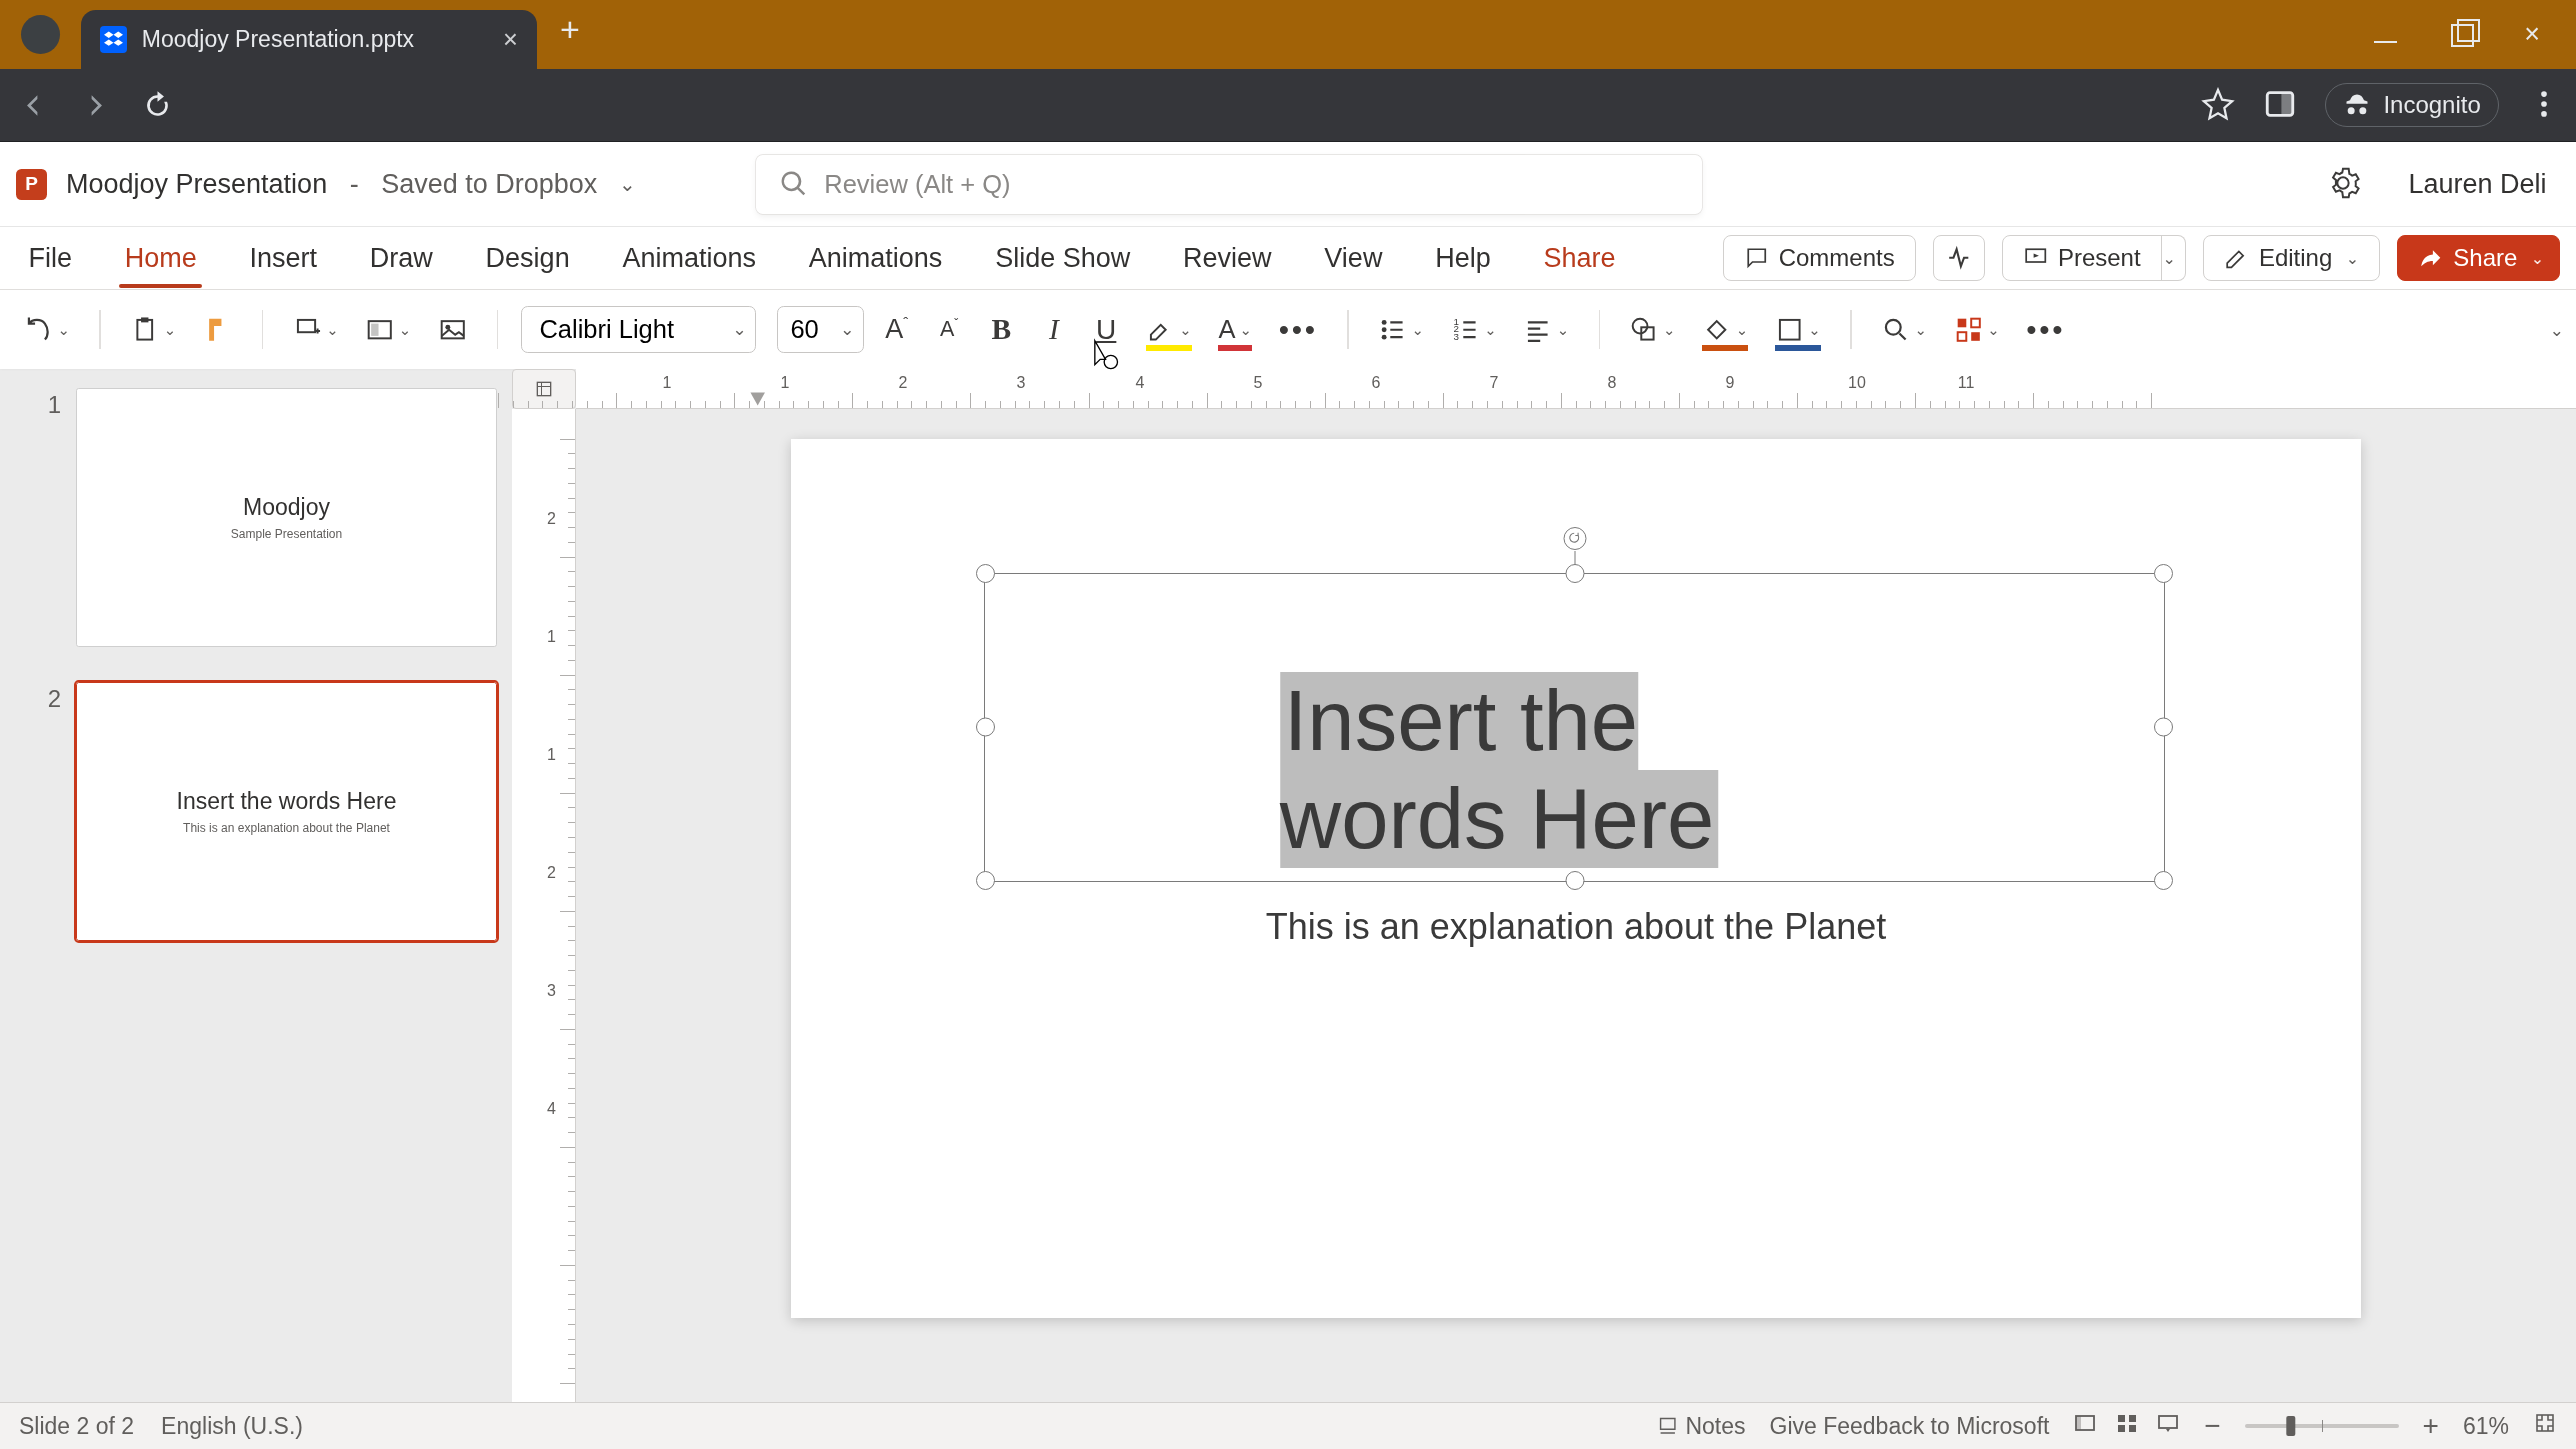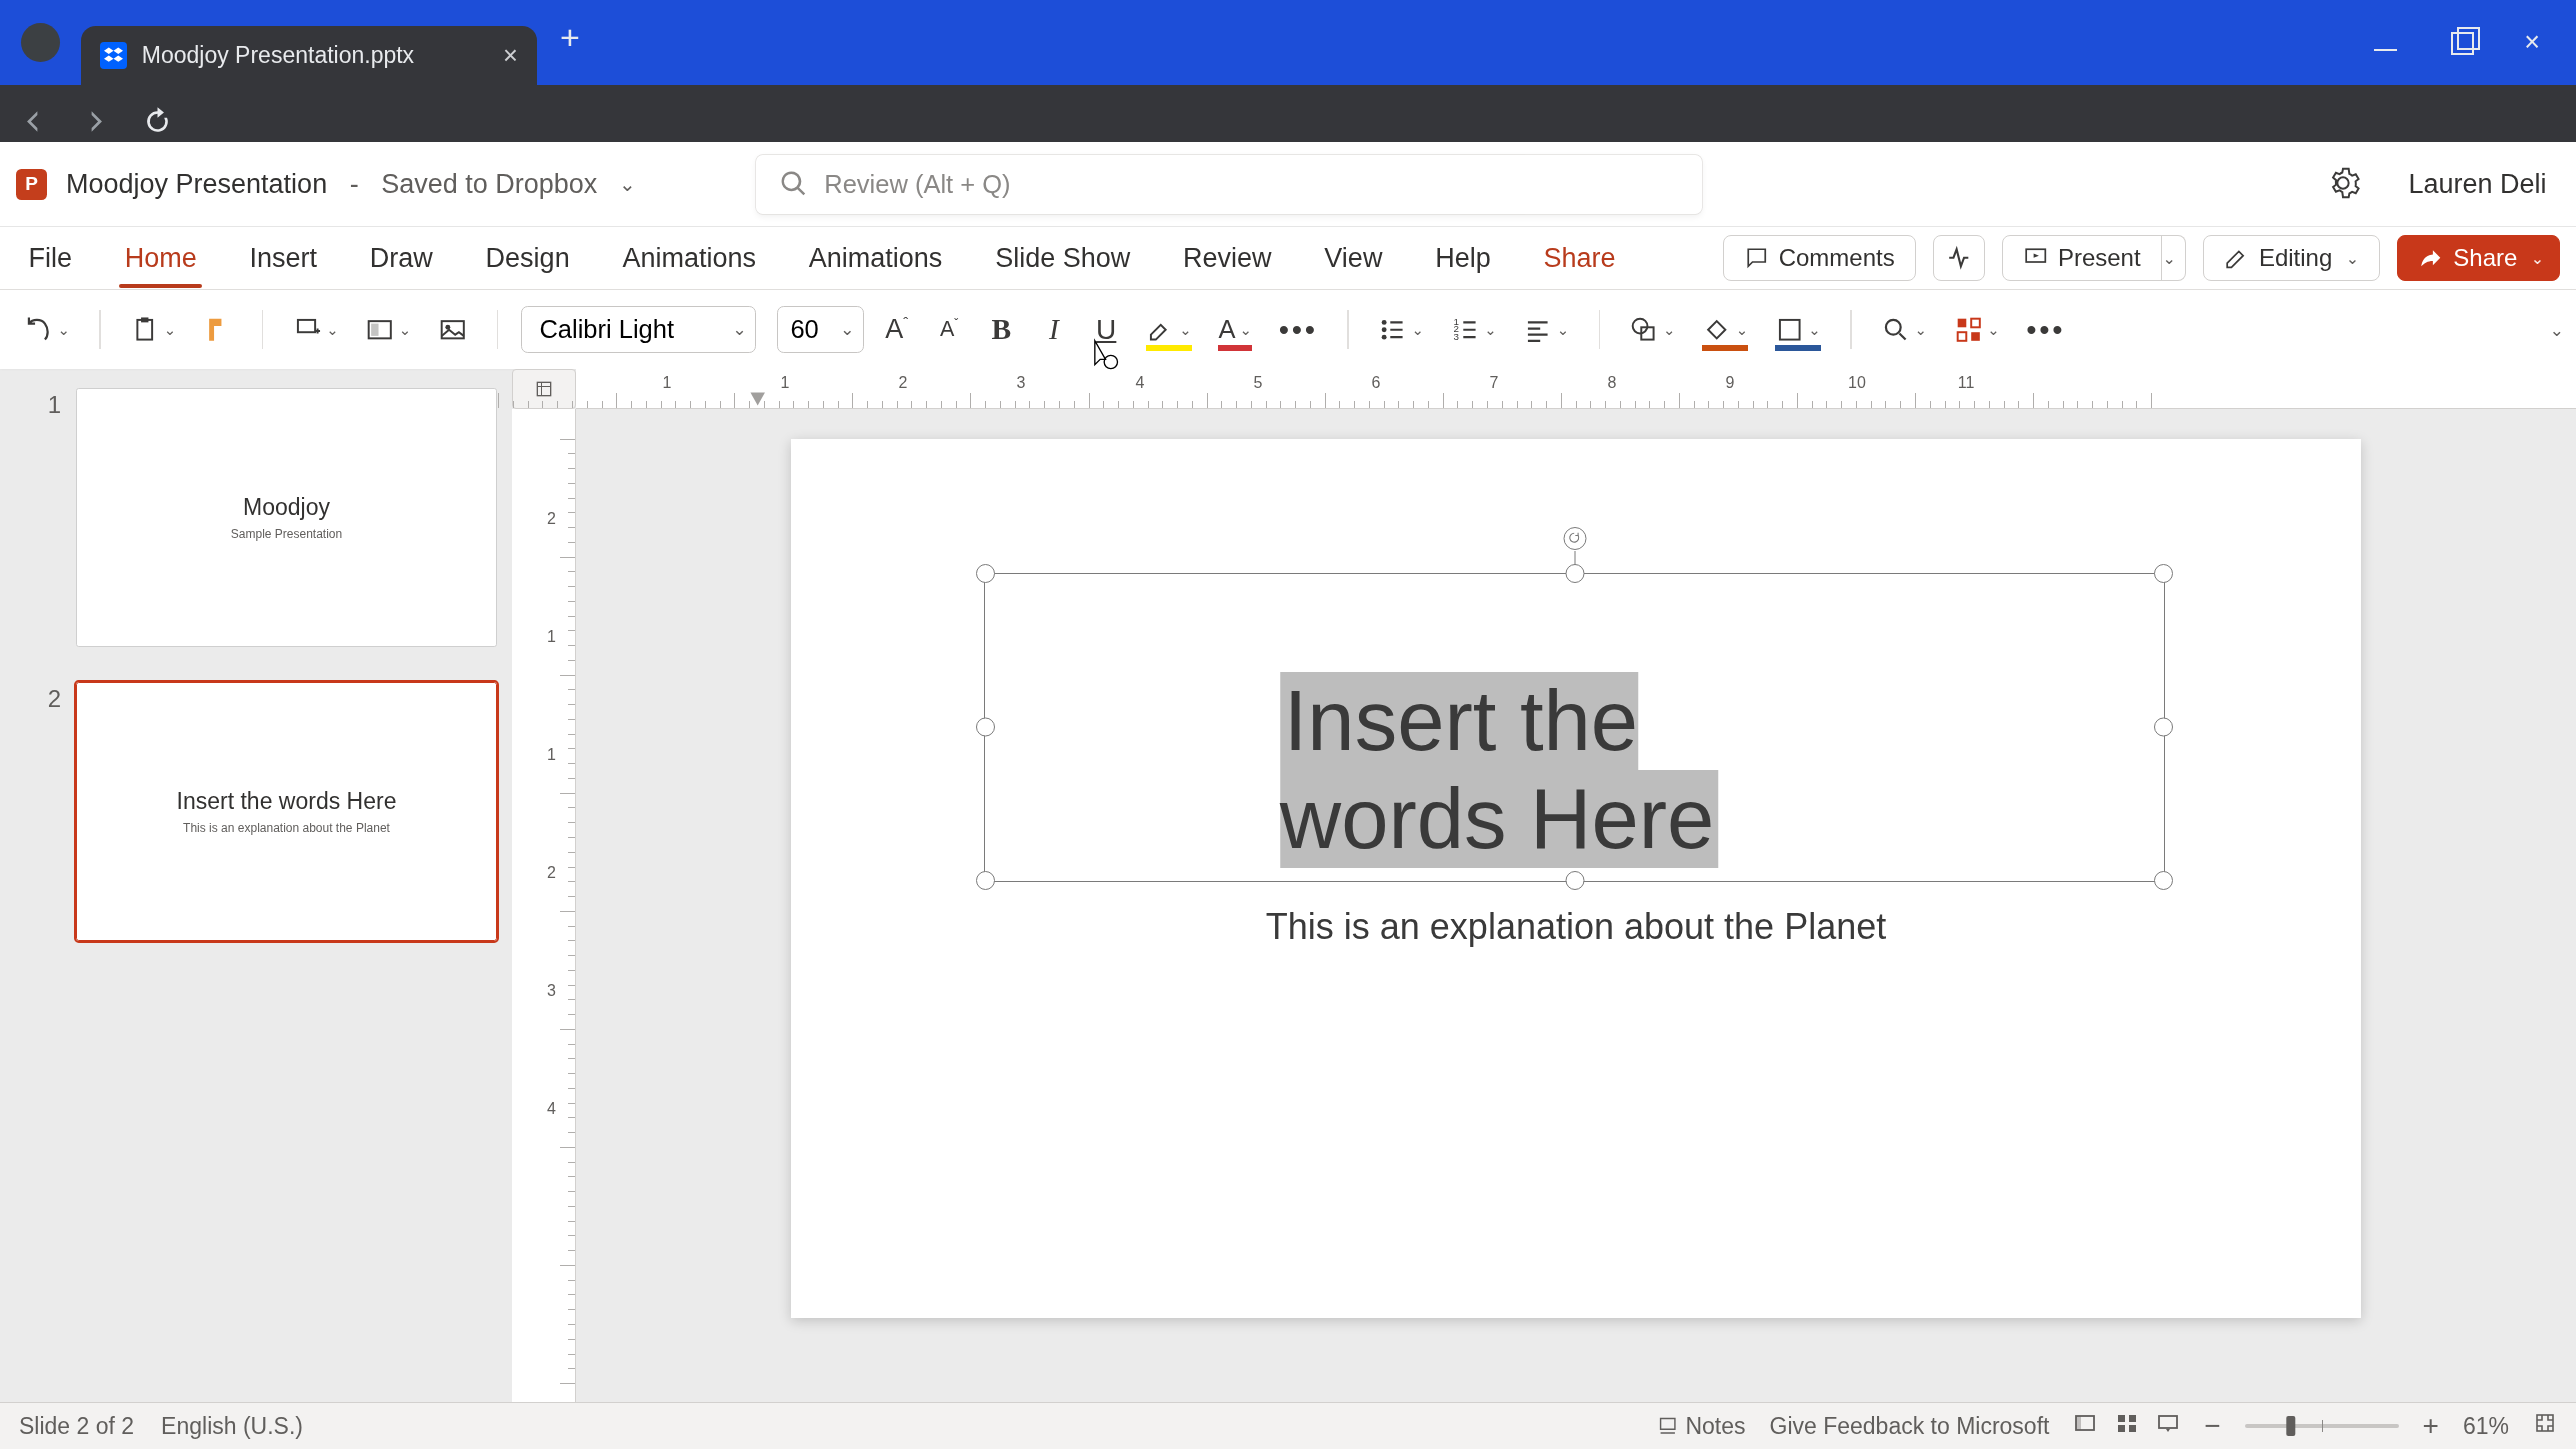--- a/index.html
+++ b/index.html
@@ -1,19 +1,19 @@
 <!DOCTYPE html>
 <html style="font-size:10.7px"><head>
 <meta charset="utf-8">
 <style>
 * { margin: 0; padding: 0; box-sizing: border-box; font-family: "Segoe UI", Arial, sans-serif; }
 html, body { width: 2576px; height: 1449px; overflow: hidden; background: #202124; }
 
 
-.browser-tabstrip { height: 85px; background: #1d4ed8; display: flex; align-items: flex-end; position: relative; }
+.browser-tabstrip { height: 69px; background: #a16207; display: flex; align-items: flex-end; position: relative; }
 .tab-spacer { width: 81px; height: 100%; display: flex; align-items: center; justify-content: center; }
 .search-circle { width: 39px; height: 39px; border-radius: 50%; background: #3c4043; }
 .tab { height: 59px; width: 456px; background: #35363a; border-radius: 14.8px 14.8px 0 0; display: flex; align-items: center; padding: 0 19px; gap: 14.8px; color: #e8eaed; font-size: 23px; position: relative; }
 .tab-favicon { width: 27px; height: 27px; background: #0061fe; border-radius: 4px; display: flex; align-items: center; justify-content: center; }
 .tab-favicon svg { width: 19px; height: 19px; fill: #fff; }
 .tab-title { flex: 1; white-space: nowrap; overflow: hidden; text-overflow: ellipsis; }
 .tab-close { color: #e8eaed; font-size: 25.5px; line-height: 1; opacity: .85; }
 .new-tab { color: #e8eaed; font-size: 34px; padding: 0 23px 9.4px; align-self: center; }
 .window-controls { position: absolute; right: 0; top: 0; height: 100%; display: flex; align-items: center; gap: 54px; padding-right: 36px; color: #e8eaed; }
 .window-controls span { font-size: 27px; }
@@ -180,20 +180,40 @@
   <div class="bt-btn">
       <svg viewBox="0 0 24 24">
         <path d="M9 4l8 8-8 8v-3l5-5-5-5z"></path>
       </svg>
     </div>
   <div class="bt-btn enabled">
       <svg viewBox="0 0 24 24">
         <path d="M12 4a8 8 0 1 0 7.4 5h-2.2A6 6 0 1 1 12 6v3l5-4-5-4v3z"></path>
       </svg>
     </div>
+  <div class="tb-right">
+    <span class="star-icon"><svg viewBox="0 0 24 24">
+          <path d="M12 2l2.9 6.9L22 10l-5.5 4.8L18 22l-6-3.5L6 22l1.5-7.2L2 10l7.1-1.1z" fill="none" stroke="#e8eaed" stroke-width="1.6"></path>
+        </svg></span>
+    <span class="panel-icon"><svg viewBox="0 0 24 24">
+          <rect x="3" y="4" width="18" height="16" rx="2" fill="none" stroke="#e8eaed" stroke-width="2"></rect>
+          <rect x="13" y="4" width="8" height="16" fill="#e8eaed" opacity=".4"></rect>
+        </svg></span>
+    <div class="incognito-pill">
+      <svg viewBox="0 0 24 24">
+          <path d="M12 3c3 0 5 2 6 5l3 1v2H3V9l3-1c1-3 3-5 6-5zm-5 11a3 3 0 1 1 0 6 3 3 0 0 1 0-6zm10 0a3 3 0 1 1 0 6 3 3 0 0 1 0-6z"></path>
+        </svg>
+      <span>Incognito</span>
+    </div>
+    <span class="menu-dots-icon"><svg viewBox="0 0 24 24">
+          <circle cx="12" cy="5" r="2"></circle>
+          <circle cx="12" cy="12" r="2"></circle>
+          <circle cx="12" cy="19" r="2"></circle>
+        </svg></span>
+  </div>
 </div>
 
 <div class="app">
 
   <div class="titlebar">
     <div class="app-icon">
         <span>P</span>
       </div>
     <span class="doc-title">Moodjoy Presentation</span>
     <span class="saved-text">&nbsp;-&nbsp;</span>

